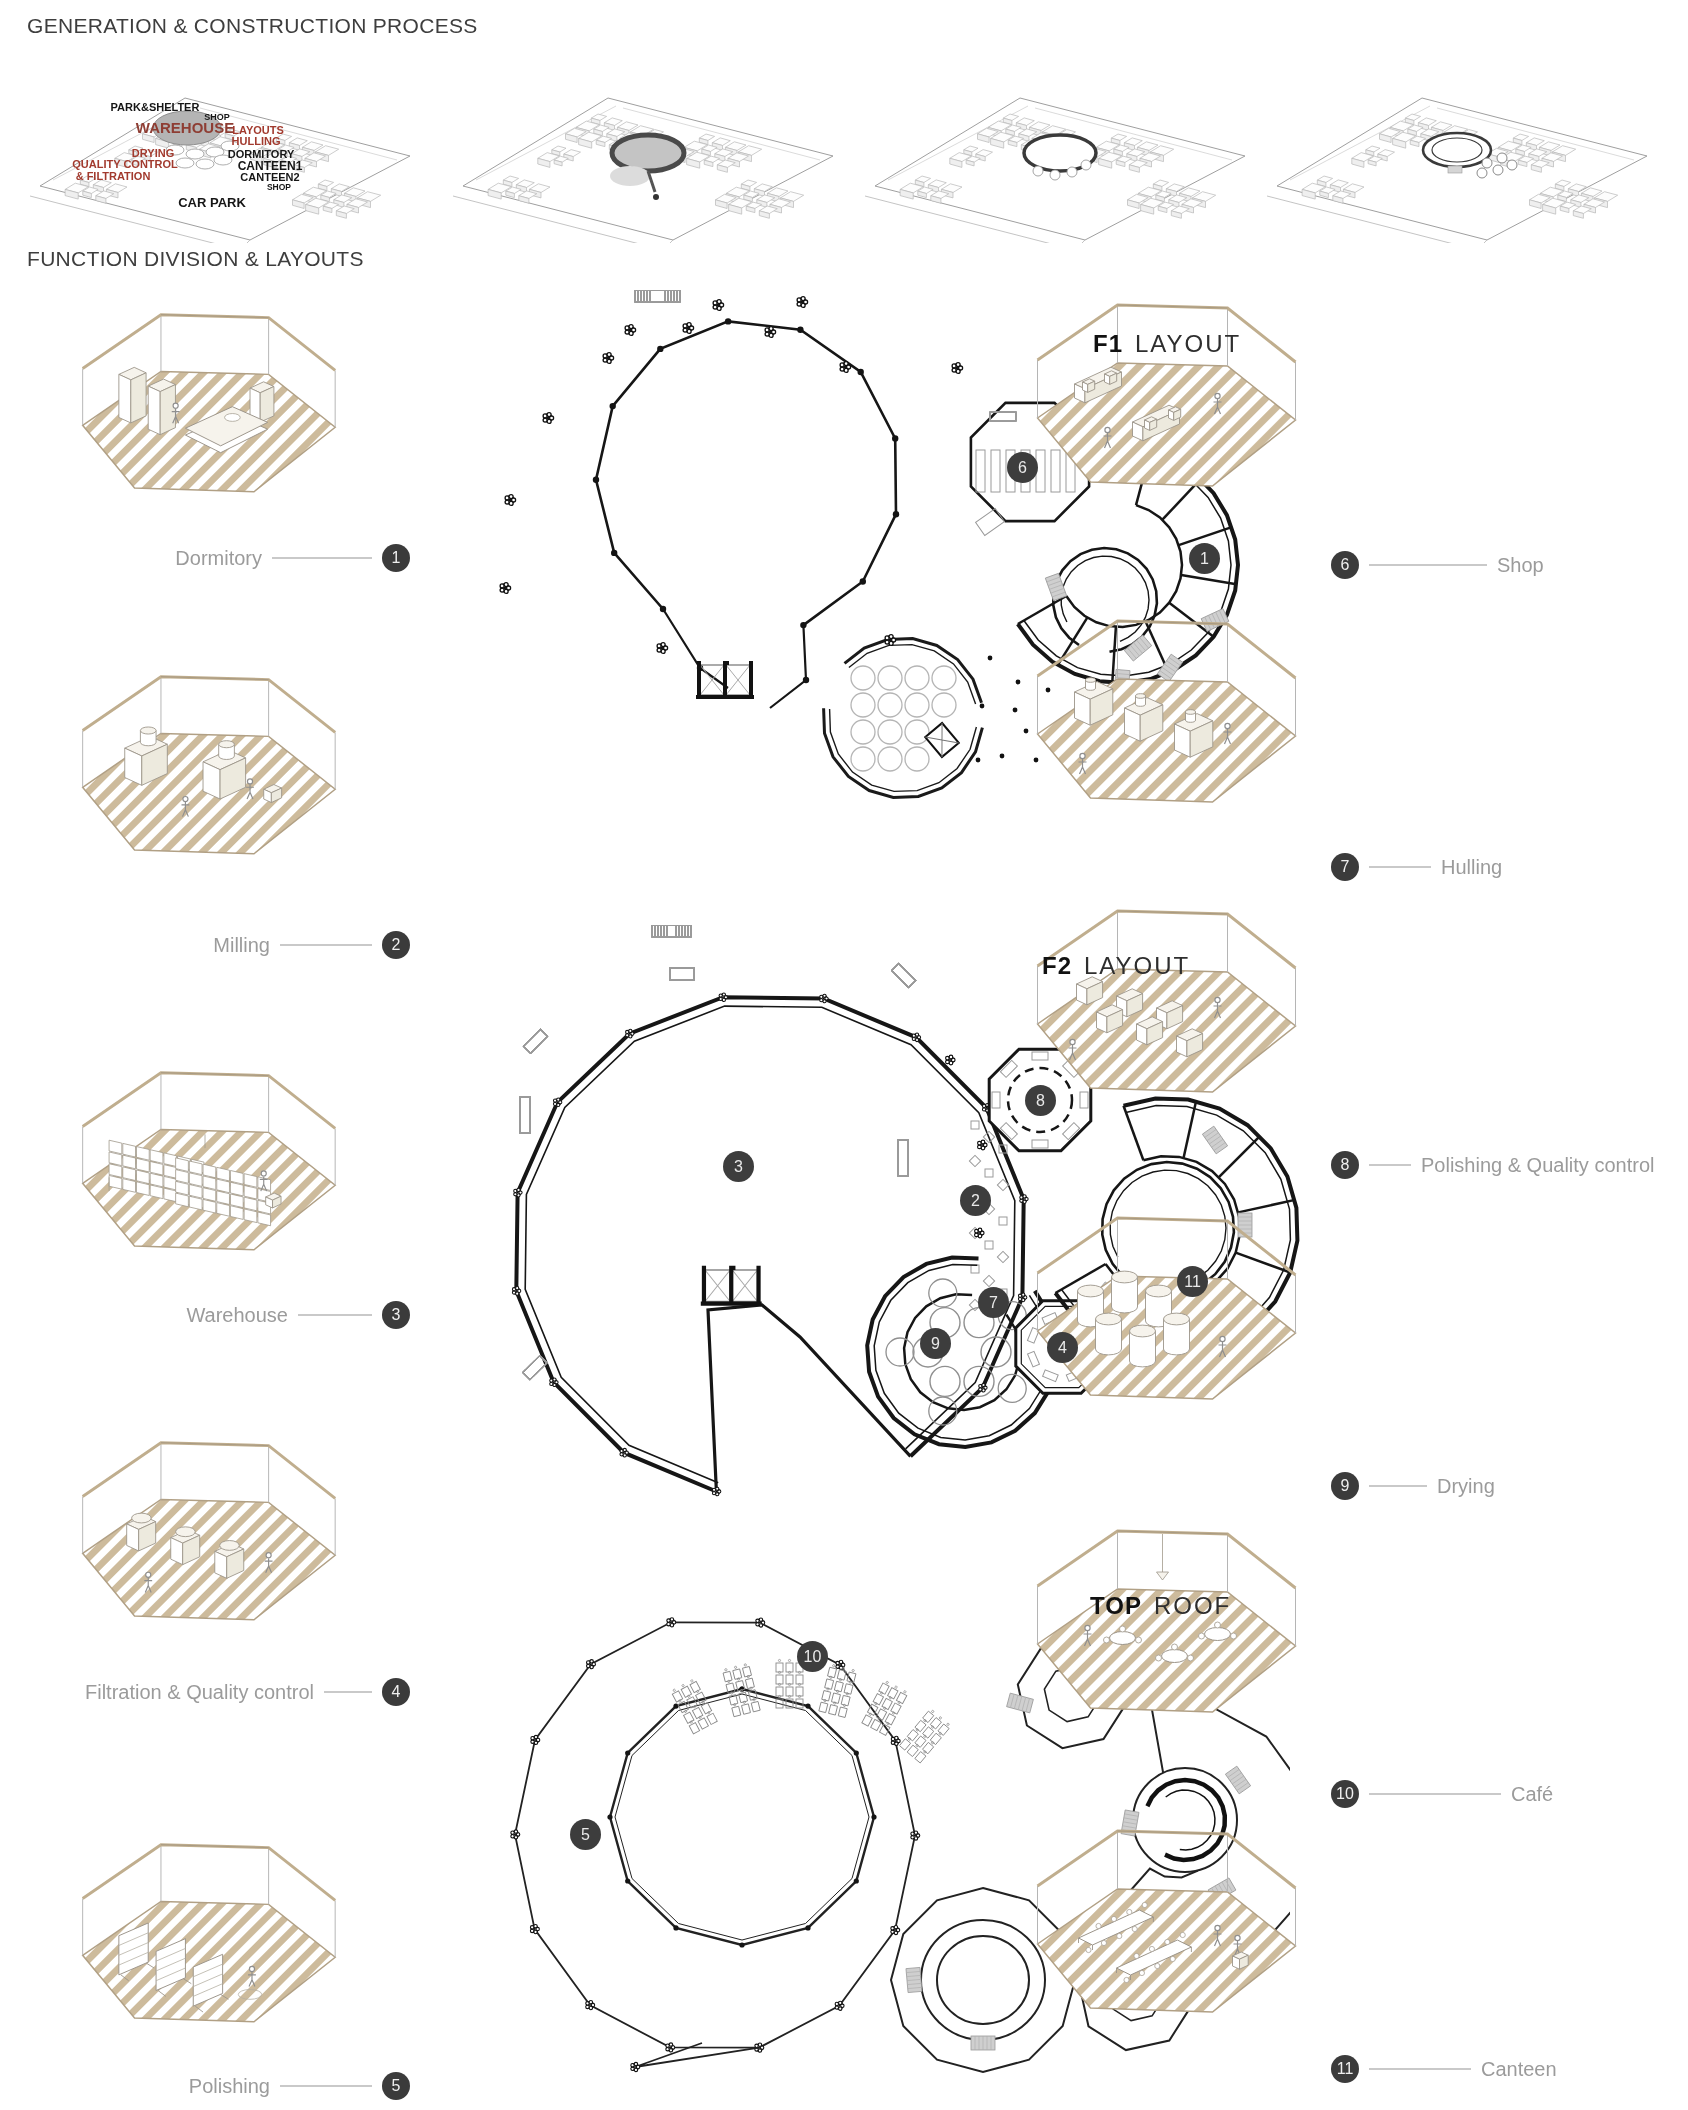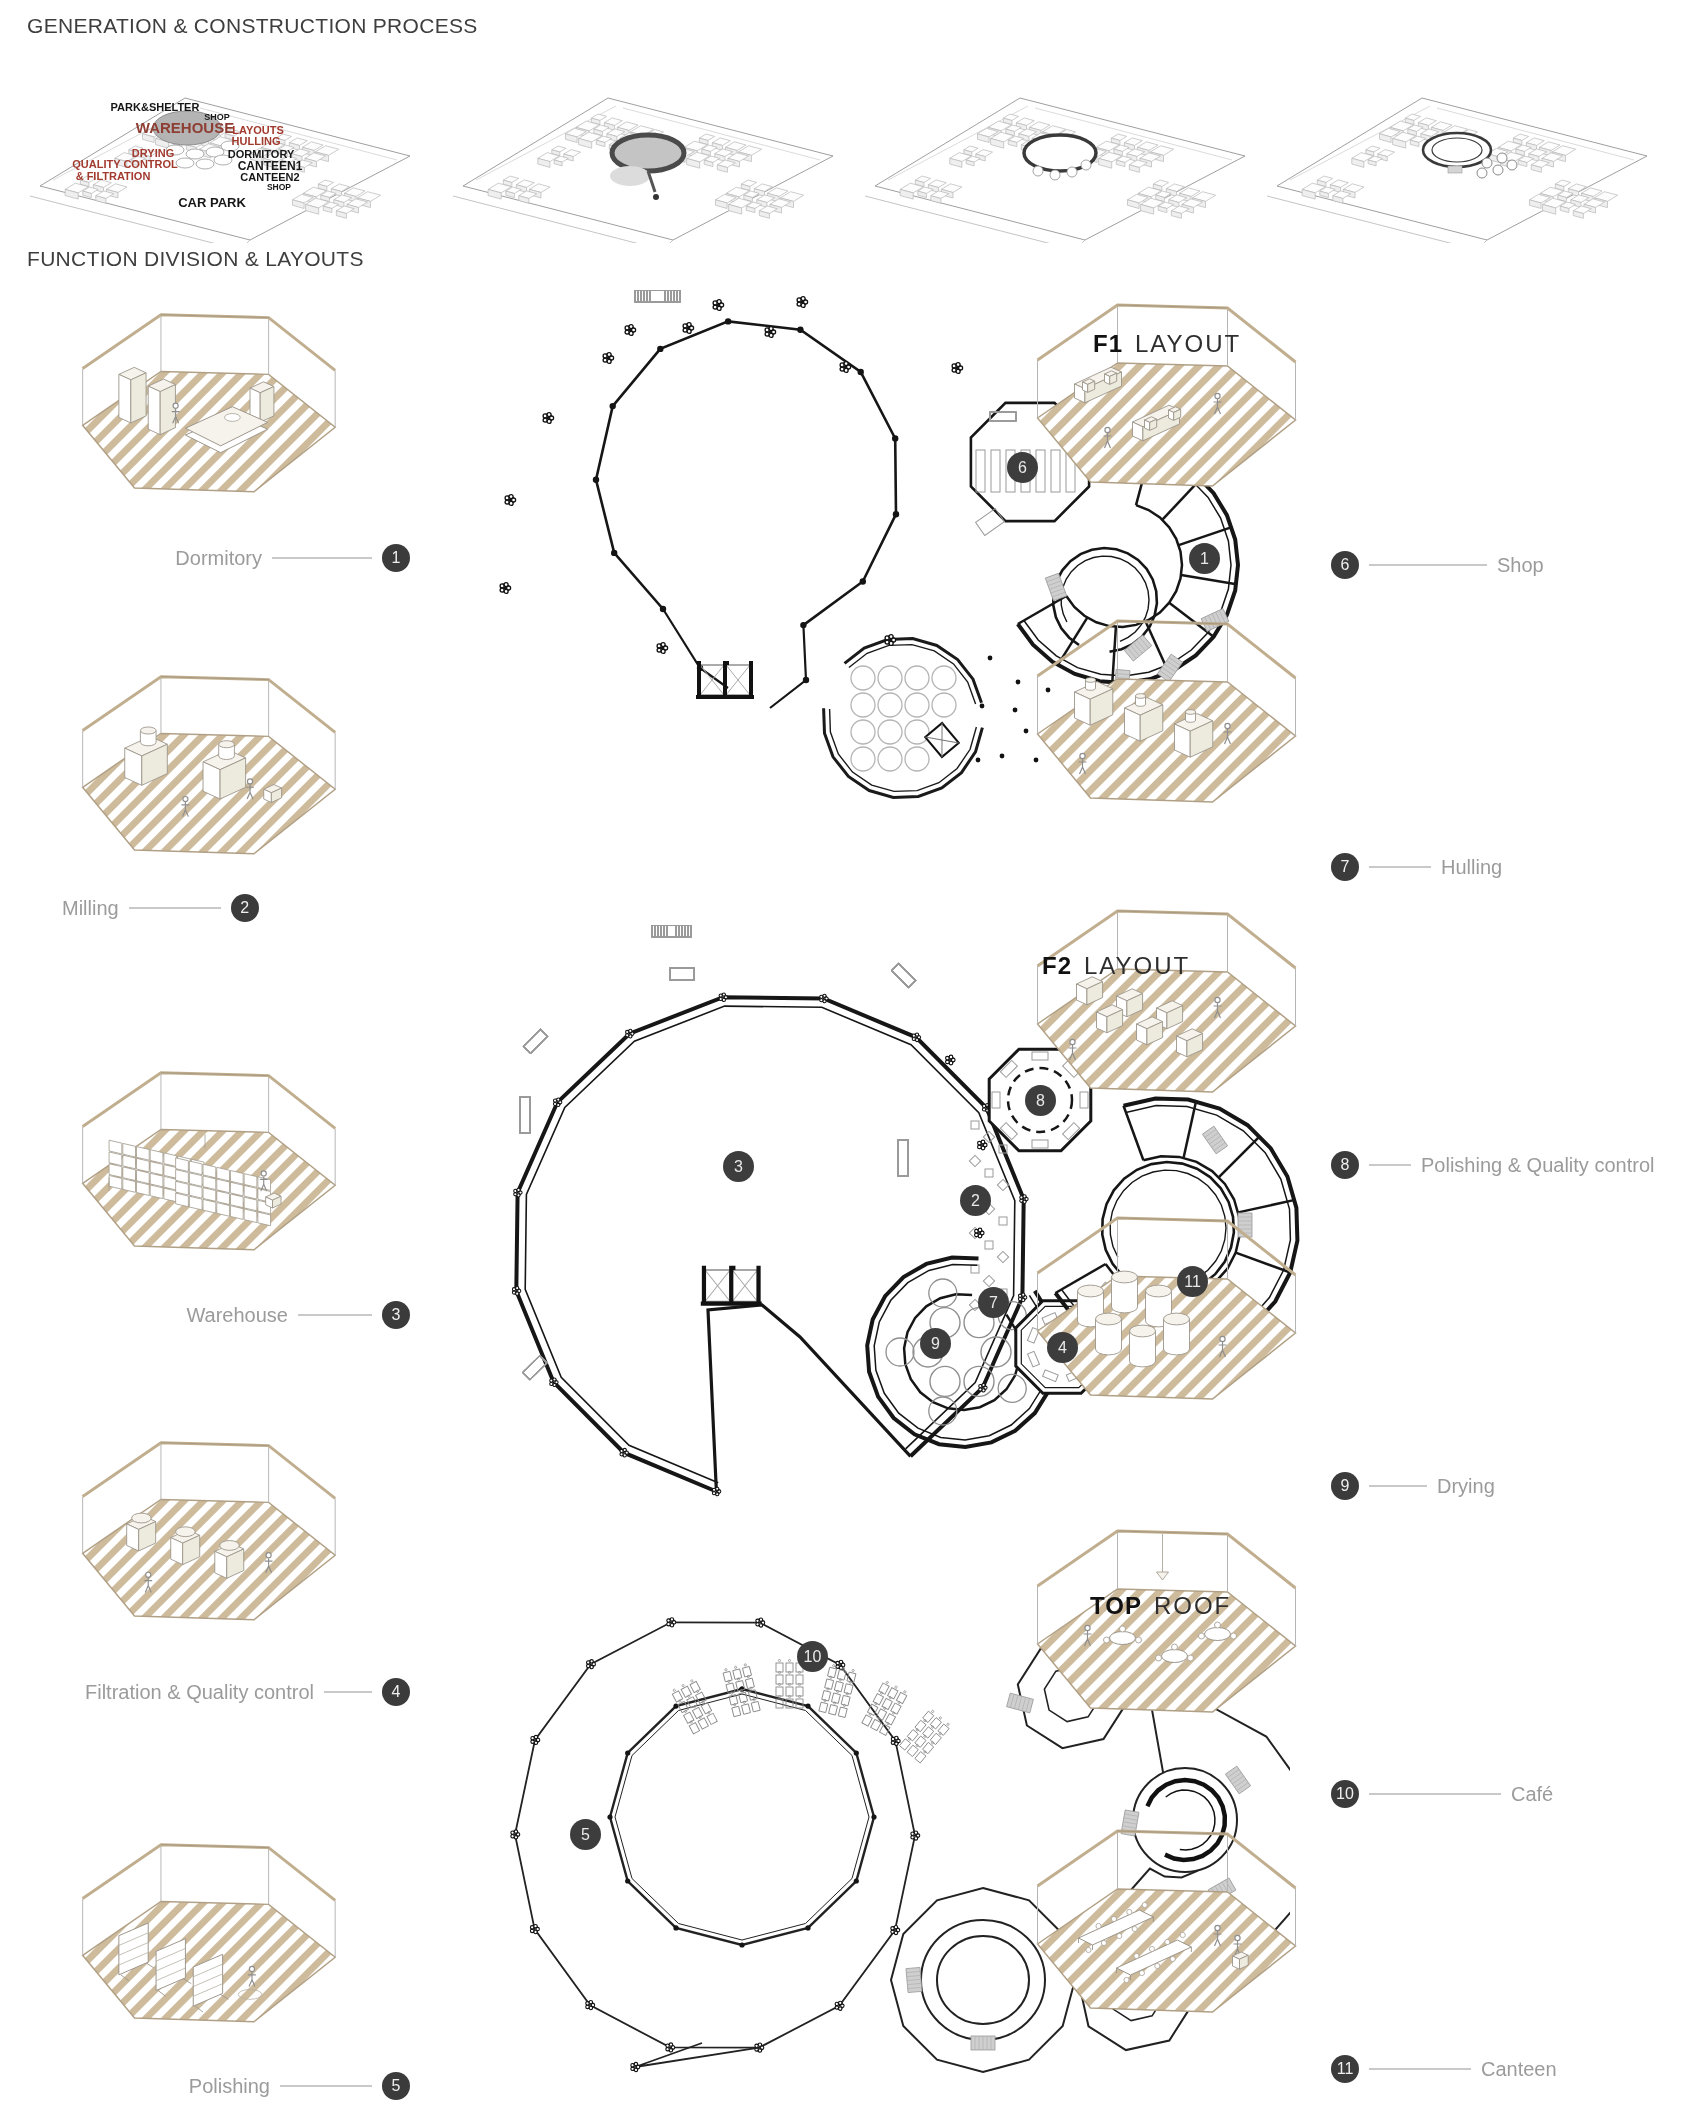--- a/index.html
+++ b/index.html
@@ -1843,21 +1843,21 @@
         </g>
         <ellipse cx="196" cy="168" rx="12" ry="5" fill="none" stroke="#b5afa3" stroke-width="0.8"></ellipse>
       </g>
     </svg></div>
 
 <div class="leg" style="left:62px;top:543px;width:348px;justify-content:flex-end">
   <span class="lbl">Dormitory</span>
     <span class="ln" style="width:100px"></span>
     <span class="num">1</span>
 </div>
-<div class="leg" style="left:62px;top:893px;width:348px;justify-content:flex-start">
+<div class="leg" style="left:62px;top:930px;width:348px;justify-content:flex-end">
   <span class="lbl">Milling</span>
     <span class="ln" style="width:92px"></span>
     <span class="num">2</span>
 </div>
 <div class="leg" style="left:62px;top:1300px;width:348px;justify-content:flex-end">
   <span class="lbl">Warehouse</span>
     <span class="ln" style="width:74px"></span>
     <span class="num">3</span>
 </div>
 <div class="leg" style="left:62px;top:1677px;width:348px;justify-content:flex-end">

